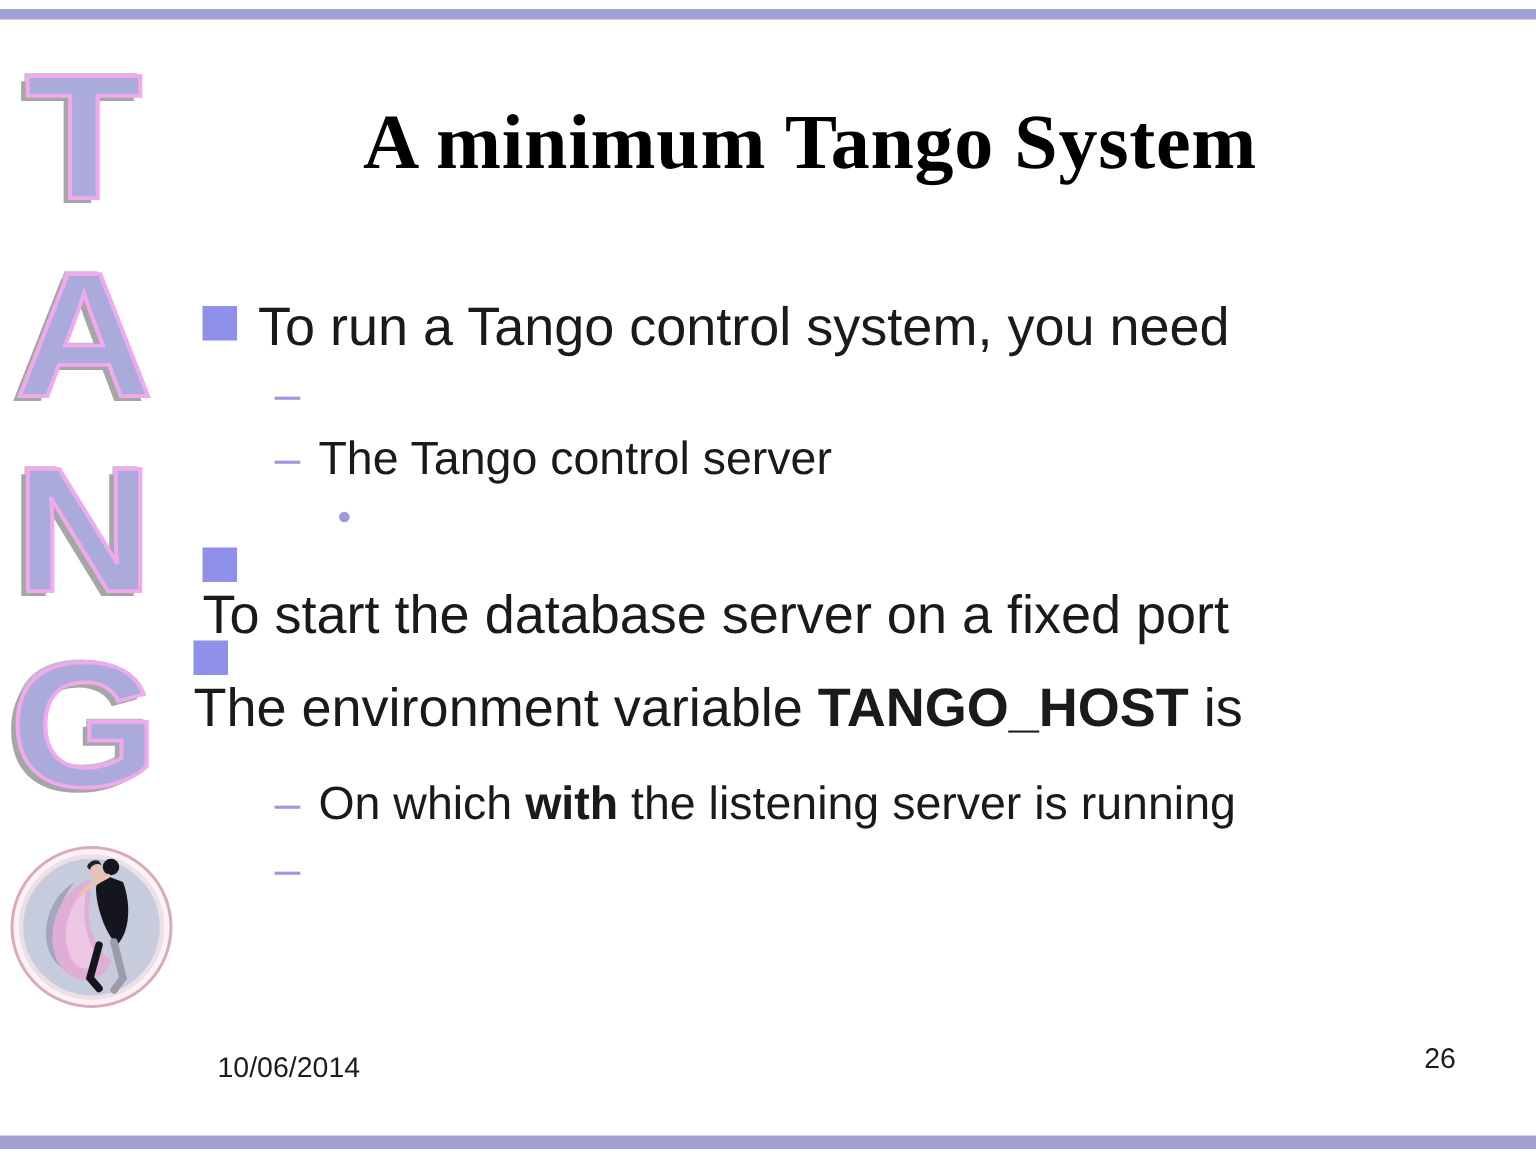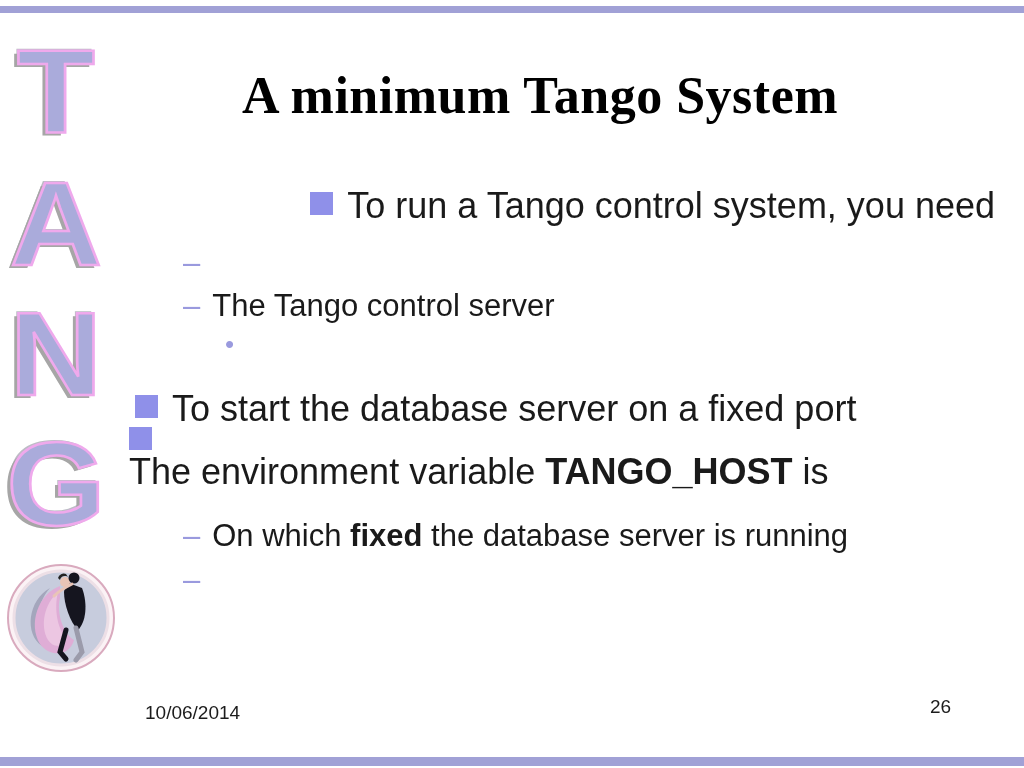--- a/index.html
+++ b/index.html
@@ -51,21 +51,21 @@
   .dot{
     flex:0 0 auto;margin-right:13px;color:var(--marker-color,#9a9ade);
     font-size:26px;line-height:1.2;
   }
   .b{font-weight:bold;}
   .wrap2 .line{display:block;}
   .wrap2 .line+.line{margin-top:3px;}
 
   
   .footer-date{position:absolute;left:145px;top:702px;font-size:19px;color:#1c1c1c;}
-  .page-num{position:absolute;left:930px;top:696px;width:60px;text-align:left;font-size:19px;color:#1c1c1c;}
+  .page-num{position:absolute;left:930px;top:696px;width:60px;text-align:center;font-size:19px;color:#1c1c1c;}
 </style>
 </head>
 <body>
 
 <div class="slide">
 
   <div class="bar top"></div>
   <div class="bar bottom"></div>
 
   <div class="tango-letter t-T">T</div>
@@ -85,53 +85,53 @@
       <path d="M60,68 L54,90 L60,97" stroke="#15151f" stroke-width="5" fill="none" stroke-linecap="round"></path>
       <circle cx="59" cy="20" r="5" fill="#e9c4b6"></circle>
       <path d="M54,18 a5,5 0 0 1 8,-3 l-2,-3 a6,6 0 0 0 -8,4 Z" fill="#222"></path>
       <circle cx="68" cy="16" r="5.5" fill="#15151f"></circle>
       <path d="M48,34 C54,28 62,24 66,22" stroke="#e9c4b6" stroke-width="3" fill="none" stroke-linecap="round"></path>
     </svg>
   </div>
 
   <div class="title">A minimum Tango System</div>
 
-  <div class="row lv1" style="left:135px;top:184px;width:860px;justify-content:flex-end;">
+  <div class="row lv1" style="left:135px;top:196px;width:860px;">
     <span class="sq"></span>
     <span>To run a Tango control system, you need</span>
   </div>
 
   <div class="row lv2" style="left:183px;top:244px;width:820px;">
     <span class="dash">–</span>
   </div>
 
   <div class="row lv2" style="left:183px;top:287px;width:820px;">
     <span class="dash">–</span>
     <span>The Tango control server</span>
   </div>
 
   <div class="row lv3" style="left:225px;top:329px;width:780px;">
     <span class="dot">•</span>
   </div>
 
-  <div class="row lv1" style="left:135px;top:387px;width:880px;">
+  <div class="row lv1" style="left:135px;top:357px;width:880px;flex-direction:column;">
     <span class="sq"></span>
     <span>To start the database server on a fixed port</span>
   </div>
 
   <div class="row lv1 wrap2" style="left:129px;top:419px;width:880px;flex-direction:column;">
     <span class="sq"></span>
     <span>
       <span class="line"><span>The environment variable </span><span class="b">TANGO_HOST</span><span> is</span></span>
     </span>
   </div>
 
   <div class="row lv2" style="left:183px;top:517px;width:820px;">
     <span class="dash">–</span>
-    <span><span>On which </span><span class="b">fixed</span><span> the database server is running</span></span>
+    <span><span>On which </span><span class="b">with</span><span> the listening server is running</span></span>
   </div>
 
   <div class="row lv2" style="left:183px;top:561px;width:820px;">
     <span class="dash">–</span>
   </div>
 
   <div class="footer-date">10/06/2014</div>
   <div class="page-num">26</div>
 
 </div>

